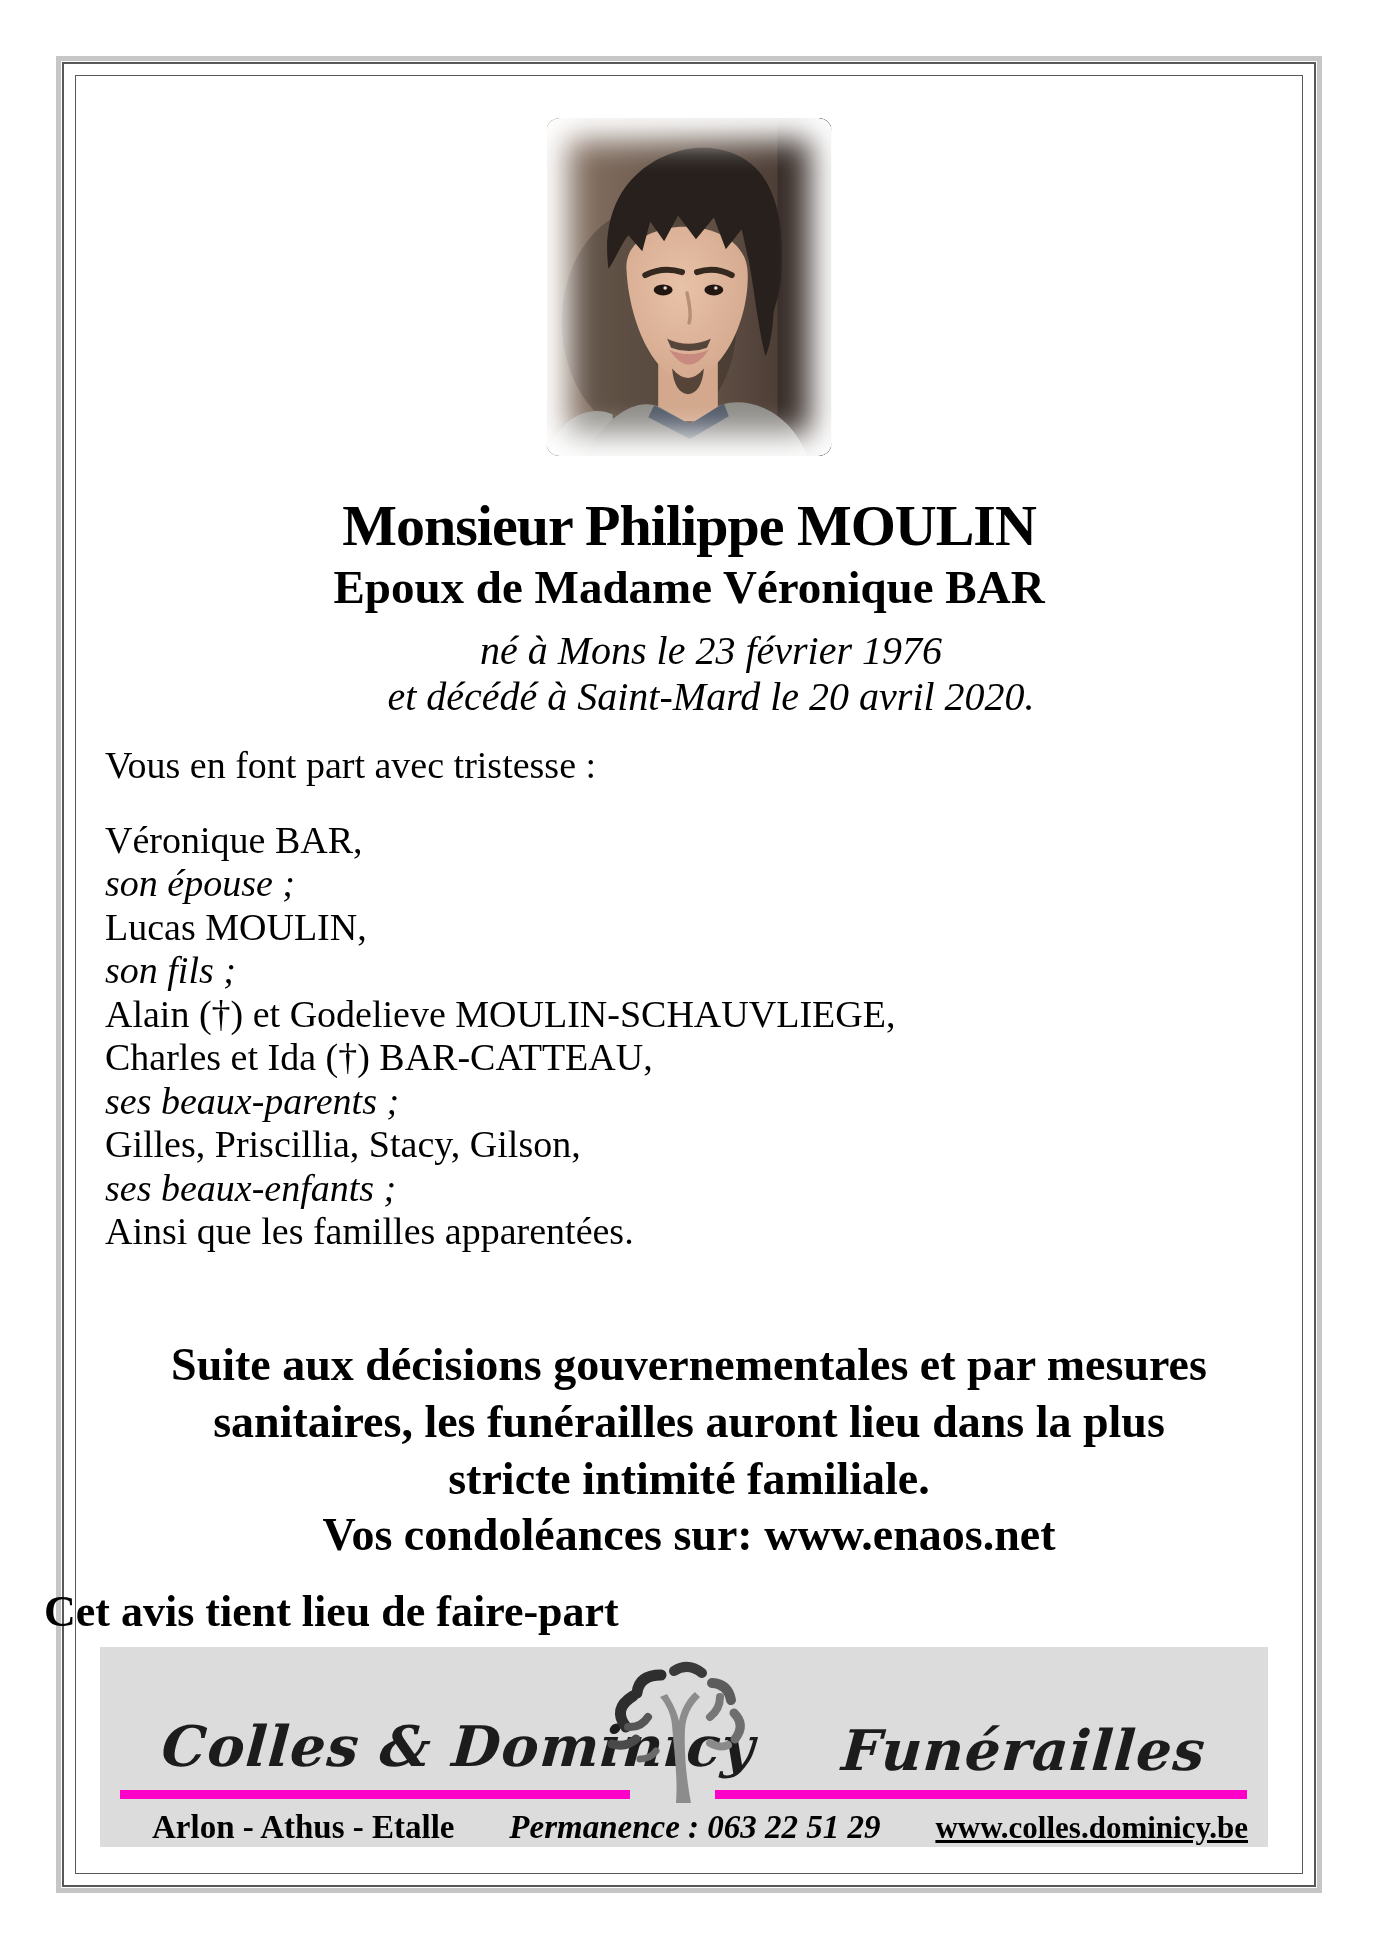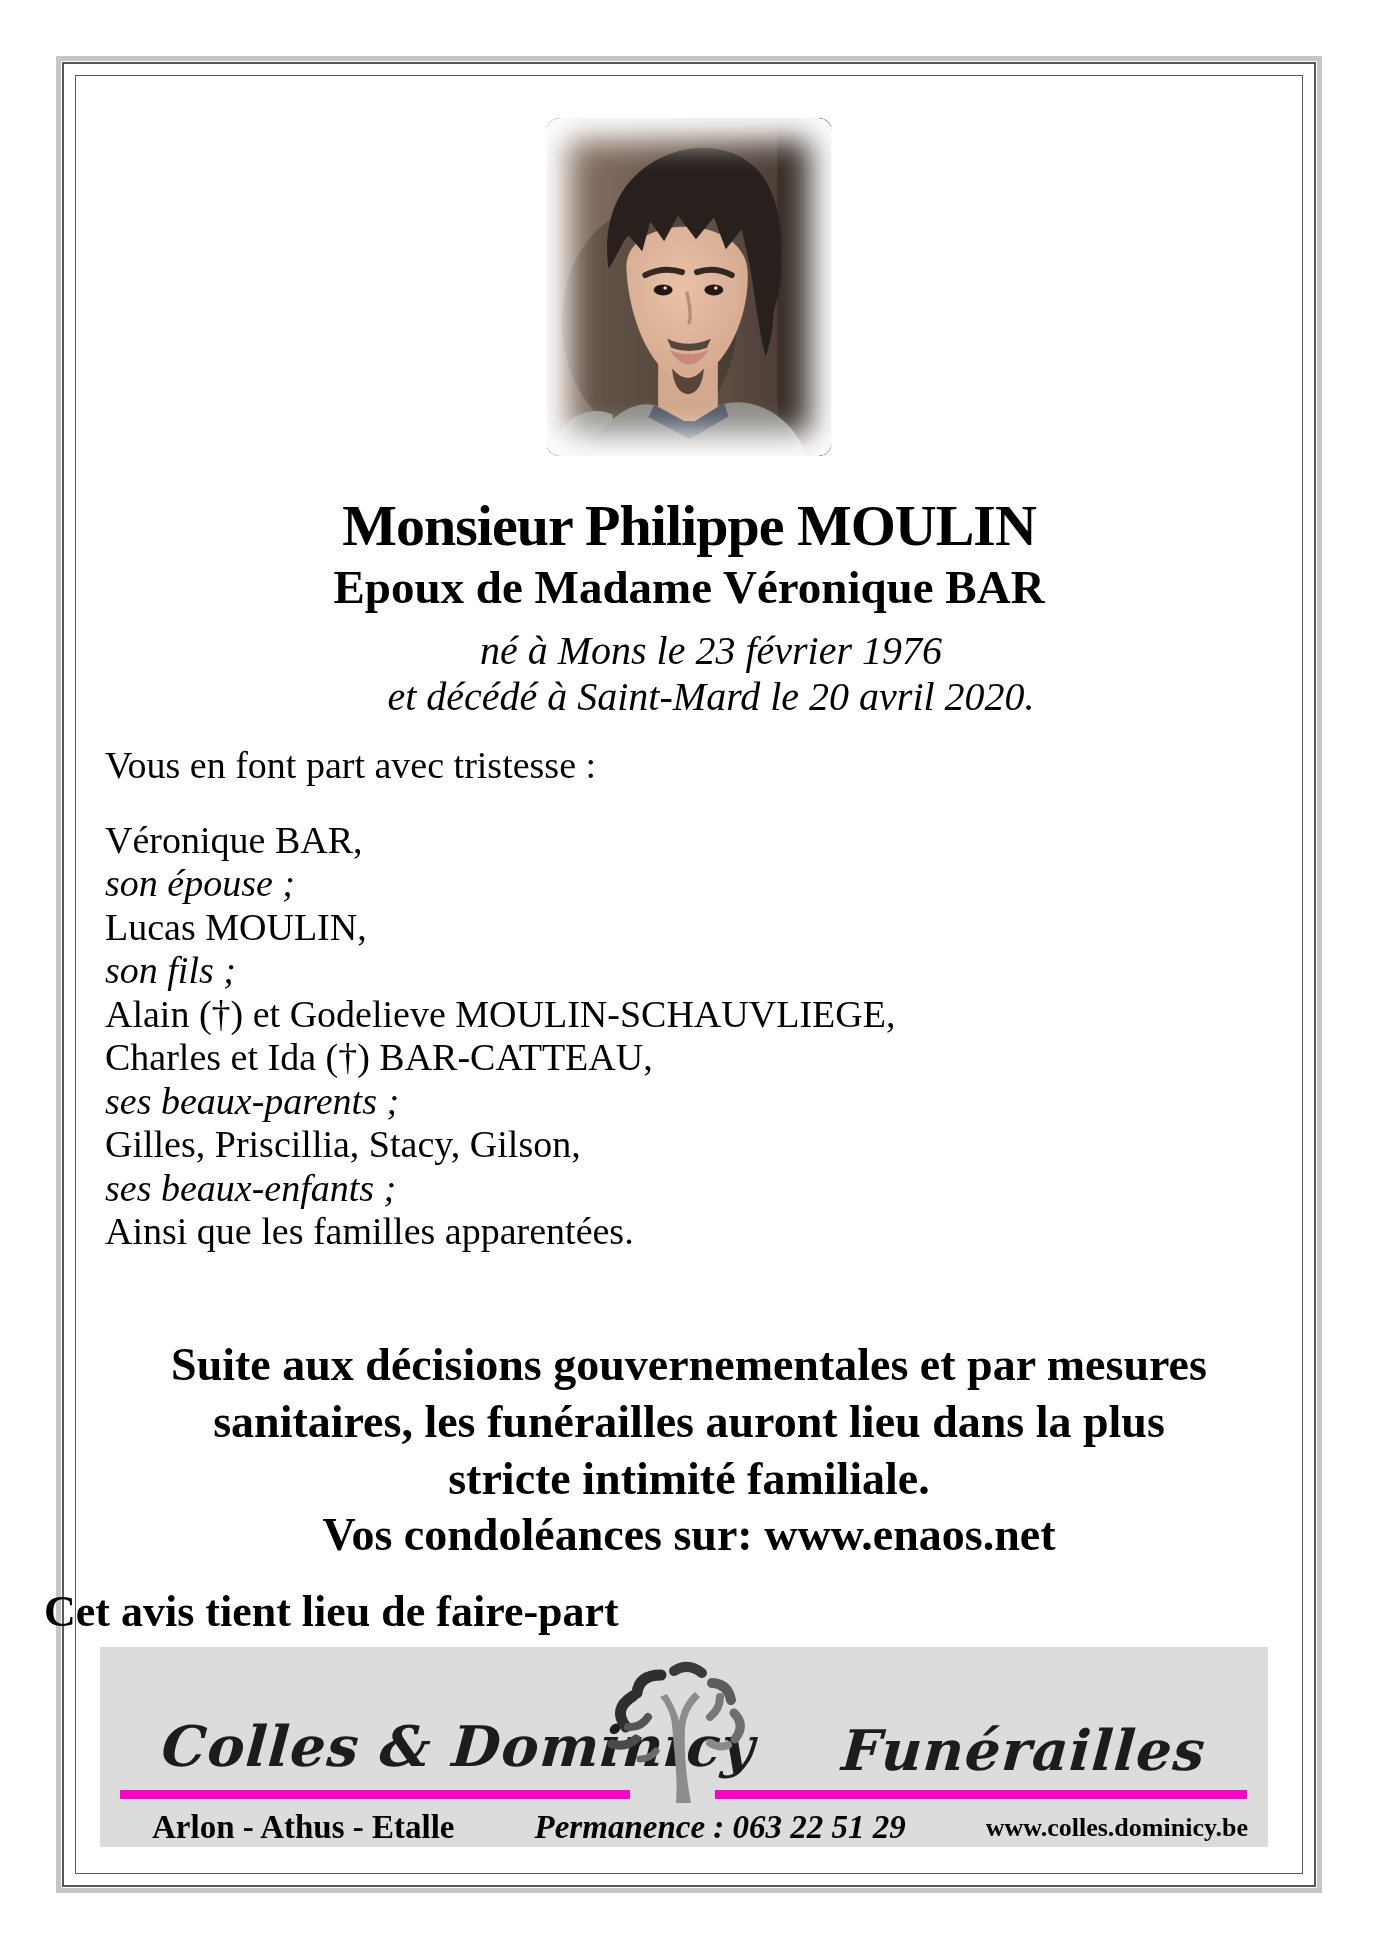--- a/index.html
+++ b/index.html
@@ -74,21 +74,21 @@
   .tree svg { display:block; width:100%; height:100%; }
   .accent-line { position:absolute; top:143px; height:9px; background:#ff00c8; }
   .accent-left  { left:20px;  width:510px; }
   .accent-right { left:615px; width:532px; }
   .footer-row {
     position:absolute; left:12px; right:20px; top:162px;
     display:flex; justify-content:space-between; align-items:center;margin-left:40px;
   }
   .footer-loc  { font-size:33px; font-weight:bold; }
   .footer-perm { font-size:33px; font-weight:bold; font-style:italic; }
-  .footer-web  { font-size:26px; font-weight:bold; }
+  .footer-web  { font-size:31px; font-weight:bold;text-decoration:underline; }
 </style>
 </head>
 <body>
 
 <div class="frame1">
   <div class="frame2">
     <div class="frame3"></div>
   </div>
 </div>
 

